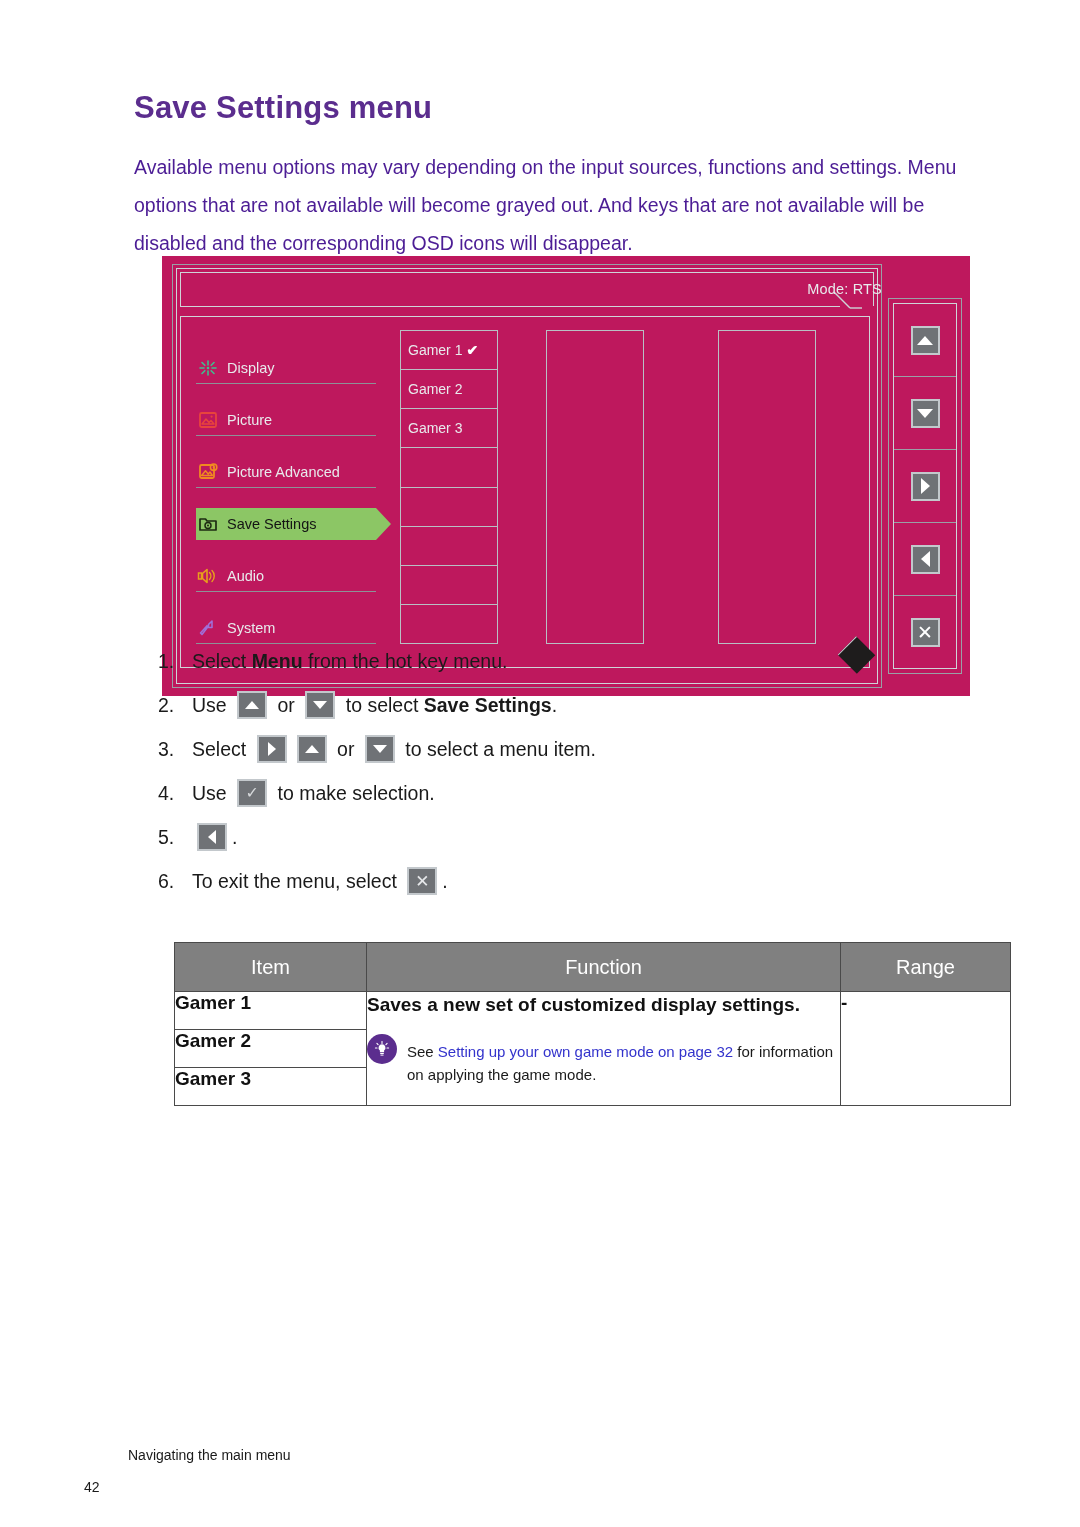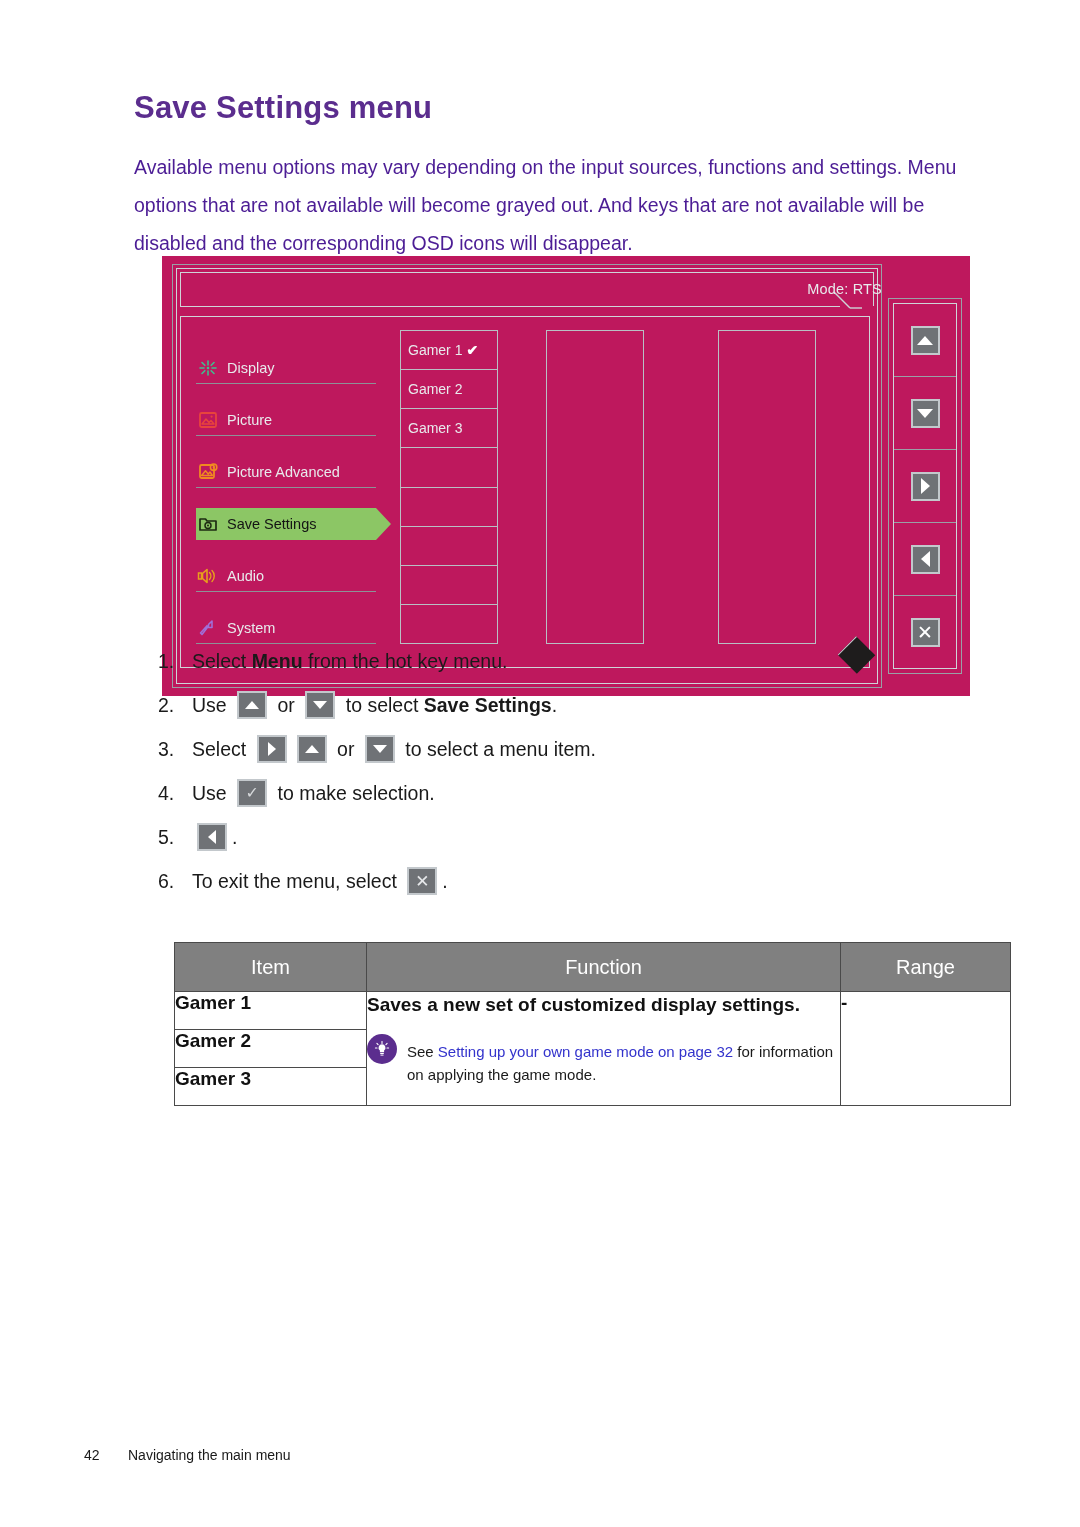--- a/index.html
+++ b/index.html
@@ -427,21 +427,21 @@
   
   .footer {
     position: absolute;
     left: 84px;
     top: 1447px;
     font-size: 14px;
     color: #1a1a1a;
     display: flex;
     white-space: pre;
   }
-  .footer .pg { width: 44px; display: inline-block; }
+  .footer .pg { width: 44px; display: inline-block; margin-top: 32px; }
 </style>
 </head>
 <body>
 
 <div class="page-title">Save Settings menu</div>
 
 <div class="intro">Available menu options may vary depending on the input sources, functions and settings. Menu options that are not available will become grayed out. And keys that are not available will be disabled and the corresponding OSD icons will disappear.</div>
 
 <div class="osd">
 

